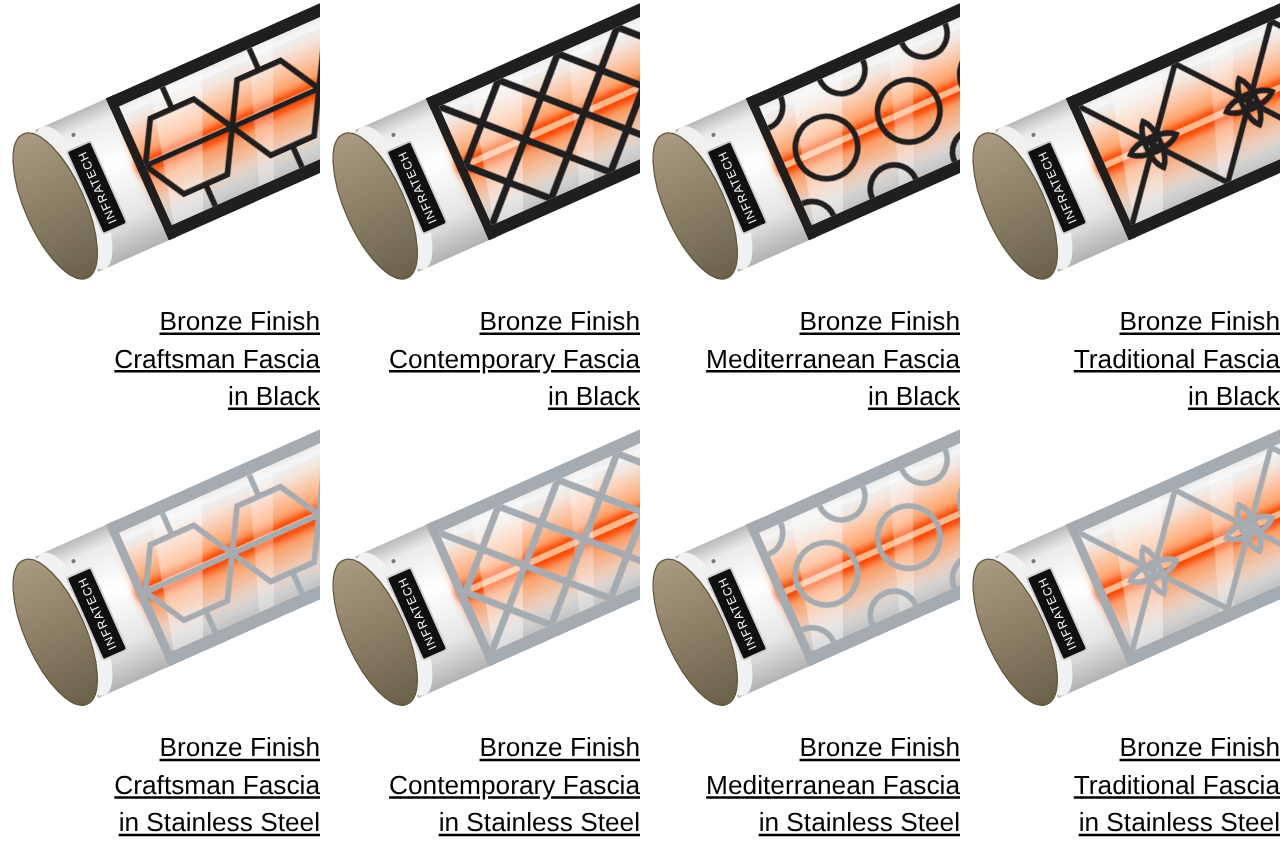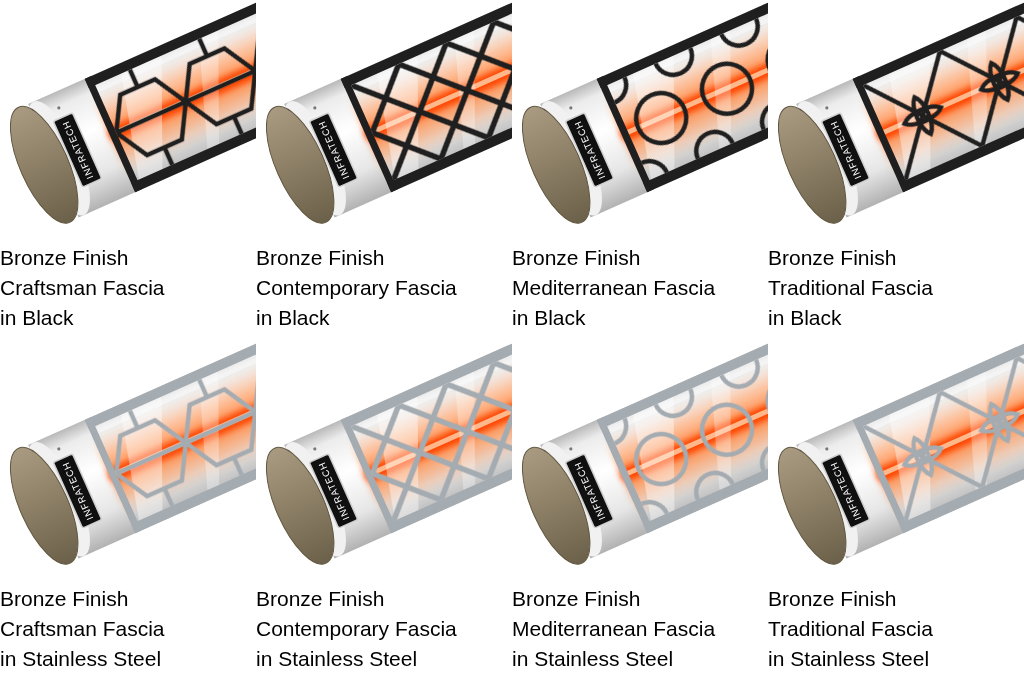--- a/index.html
+++ b/index.html
@@ -28,26 +28,27 @@
   .heater-img {
     width: 256px;
     height: 242px;
     overflow: hidden;
   }
   .heater-img svg {
     display: block;
   }
   .product-caption {
     white-space: pre-line;
-    text-align: left;
+    text-align: right;
     font-size: 21px;
     line-height: 30px;
     color: #000000;
     margin-top: 1px;
     width: 256px;
+    text-decoration: underline;
   }
 </style>
 </head>
 <body>
 
 <div class="product-grid">
 
   <div class="product-cell">
     <div class="heater-img">
         <svg viewBox="0 0 256 242" width="256" height="242" preserveAspectRatio="xMidYMid meet" aria-hidden="true">

